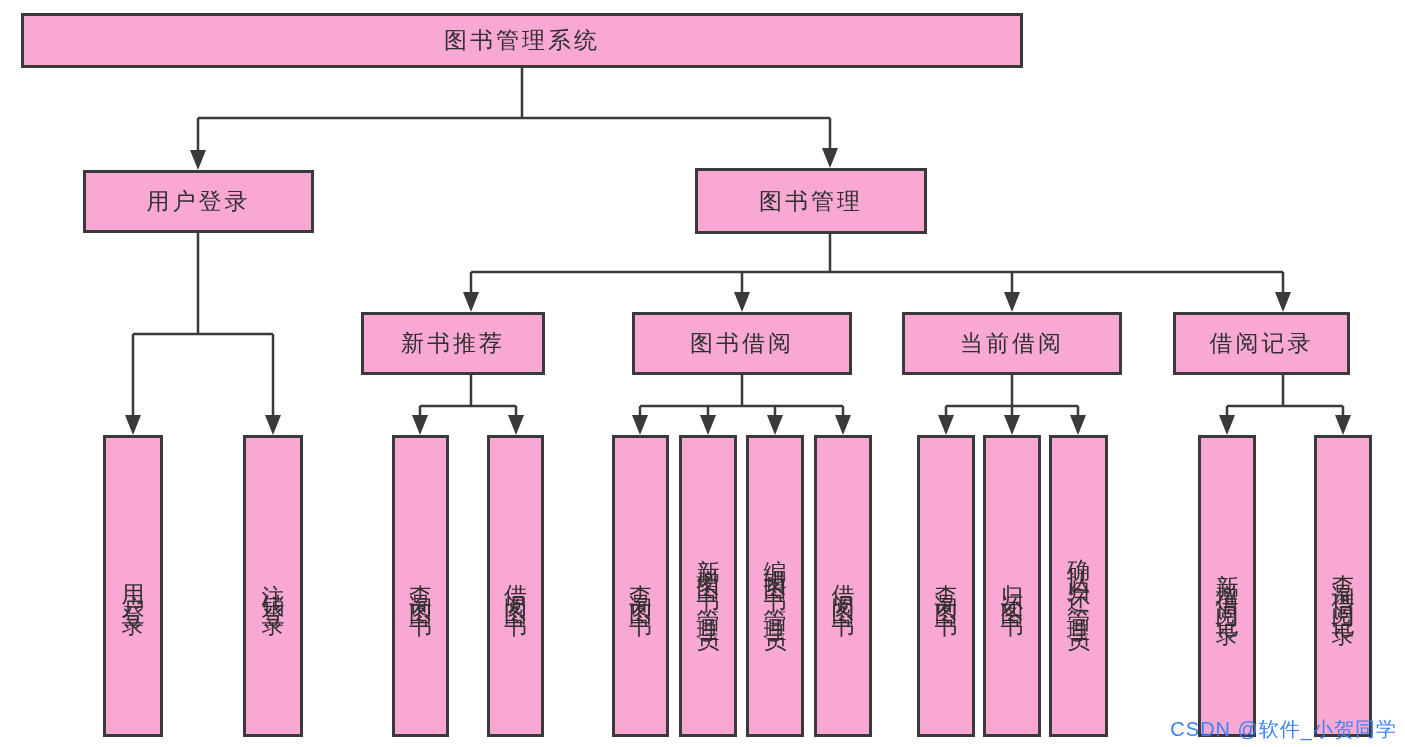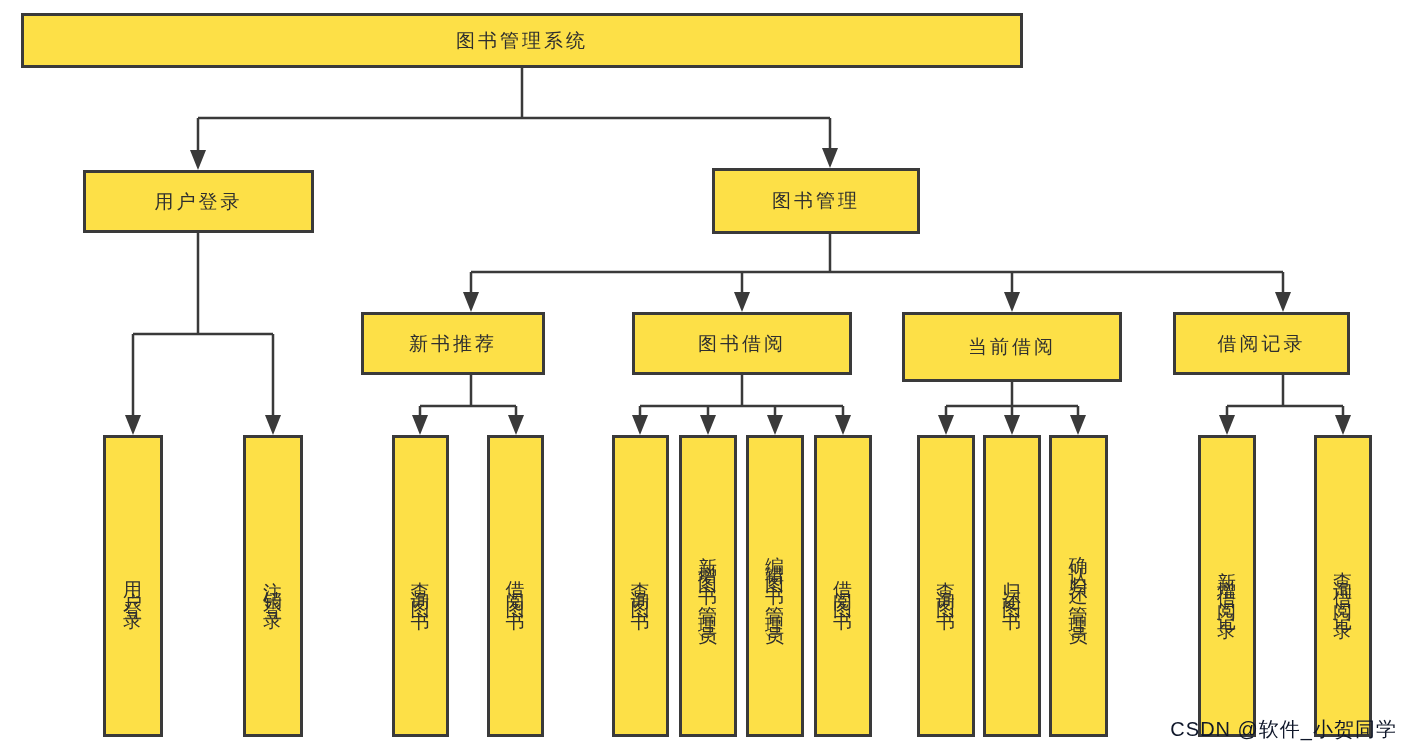--- a/index.html
+++ b/index.html
@@ -9,41 +9,41 @@
     width:1405px; height:747px;
     background:#ffffff;
     overflow:hidden;
     font-family:"Liberation Sans","DejaVu Sans",sans-serif;
   }
   .connectors { position:absolute; left:0; top:0; width:1405px; height:747px; }
   .hbox, .vbox {
     position:absolute;
     box-sizing:border-box;
     border:3px solid #3a3a3a;
-    background:#fde047;
+    background:#f9a8d4;
     color:#2f2f2f;
     display:flex;
     align-items:center;
     justify-content:center;
-    font-size:19px;
+    font-size:23px;
   }
   .hbox { letter-spacing:3px; white-space:nowrap; }
   .vbox {
     writing-mode:vertical-rl;
     text-orientation:mixed;
     letter-spacing:10px;
     line-height:1;
     text-align:center;
   }
   .watermark {
     position:absolute;
     right:8px; bottom:4px;
     font-size:20px;
     letter-spacing:1px;
-    color:#0f172a;
+    color:#3b82f6;
     white-space:nowrap;
   }
 </style>
 </head>
 <body>
 
 <div class="stage">
 
   <svg class="connectors" viewBox="0 0 1405 747" xmlns="http://www.w3.org/2000/svg">
     <g stroke="#3a3a3a" stroke-width="2.5" fill="none">
@@ -74,25 +74,25 @@
       <polygon points="1012,435 1004,415 1020,415"></polygon>
       <polygon points="1078,435 1070,415 1086,415"></polygon>
       <polygon points="1227,435 1219,415 1235,415"></polygon>
       <polygon points="1343,435 1335,415 1351,415"></polygon>
     </g>
   </svg>
 
   <div class="hbox" style="left:21px; top:13px; width:1002px; height:55px;">图书管理系统</div>
 
   <div class="hbox" style="left:83px; top:170px; width:231px; height:63px;">用户登录</div>
-  <div class="hbox" style="left:712px; top:168px; width:208px; height:66px;text-align:center;">图书管理</div>
+  <div class="hbox" style="left:695px; top:168px; width:232px; height:66px;text-align:center;">图书管理</div>
 
   <div class="hbox" style="left:361px; top:312px; width:184px; height:63px;">新书推荐</div>
   <div class="hbox" style="left:632px; top:312px; width:220px; height:63px;">图书借阅</div>
-  <div class="hbox" style="left:902px; top:312px; width:220px; height:70px;">当前借阅</div>
+  <div class="hbox" style="left:902px; top:312px; width:220px; height:63px;">当前借阅</div>
   <div class="hbox" style="left:1173px; top:312px; width:177px; height:63px;">借阅记录</div>
 
   <div class="vbox" style="left:103px; top:435px; width:60px; height:302px;">用户登录</div>
   <div class="vbox" style="left:243px; top:435px; width:60px; height:302px;">注销登录</div>
 
   <div class="vbox" style="left:392px; top:435px; width:57px; height:302px;">查询图书</div>
   <div class="vbox" style="left:487px; top:435px; width:57px; height:302px;">借阅图书</div>
 
   <div class="vbox" style="left:612px; top:435px; width:57px; height:302px;">查询图书</div>
   <div class="vbox" style="left:679px; top:435px; width:58px; height:302px;">新增图书（管理员）</div>

